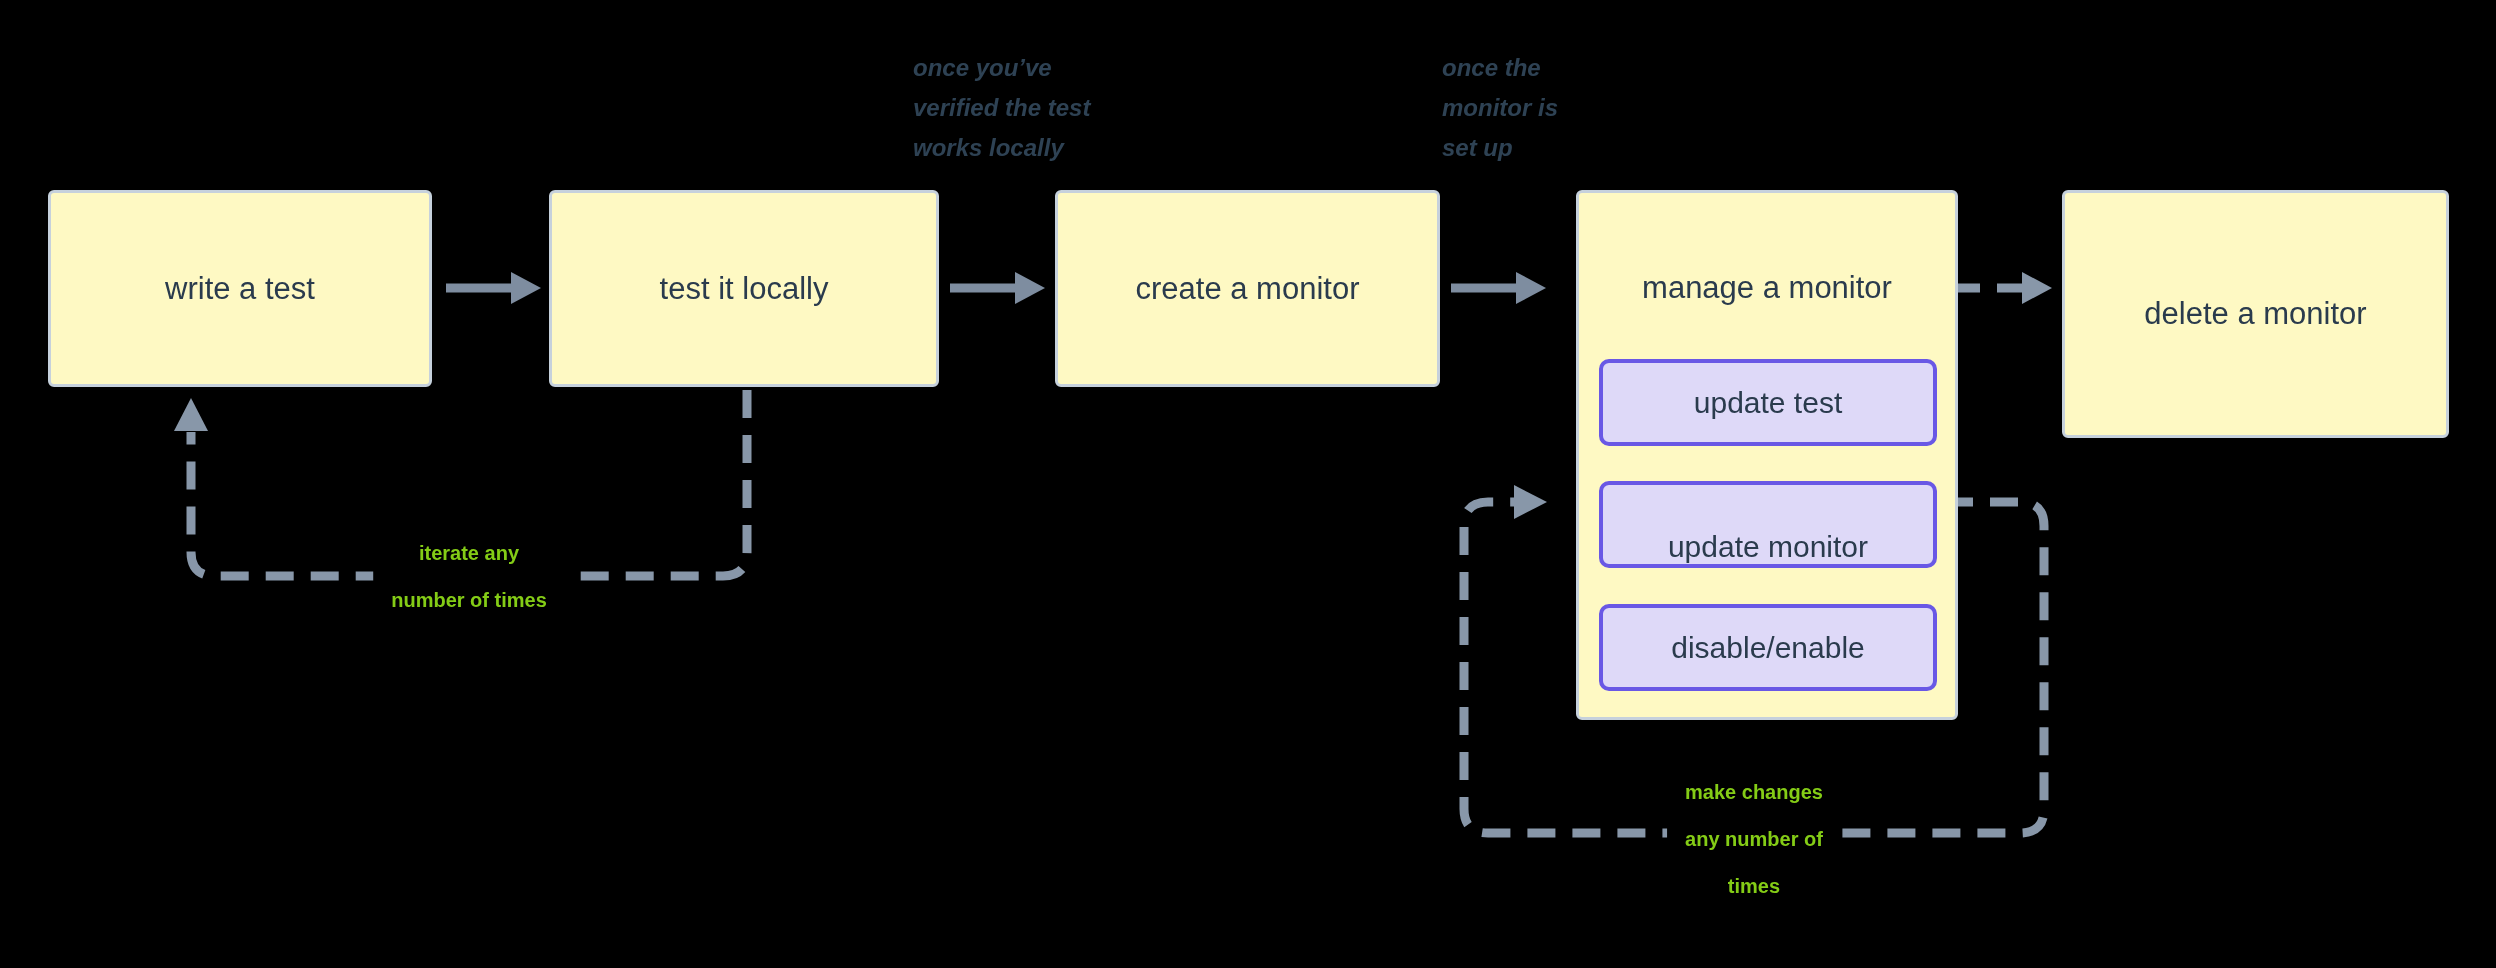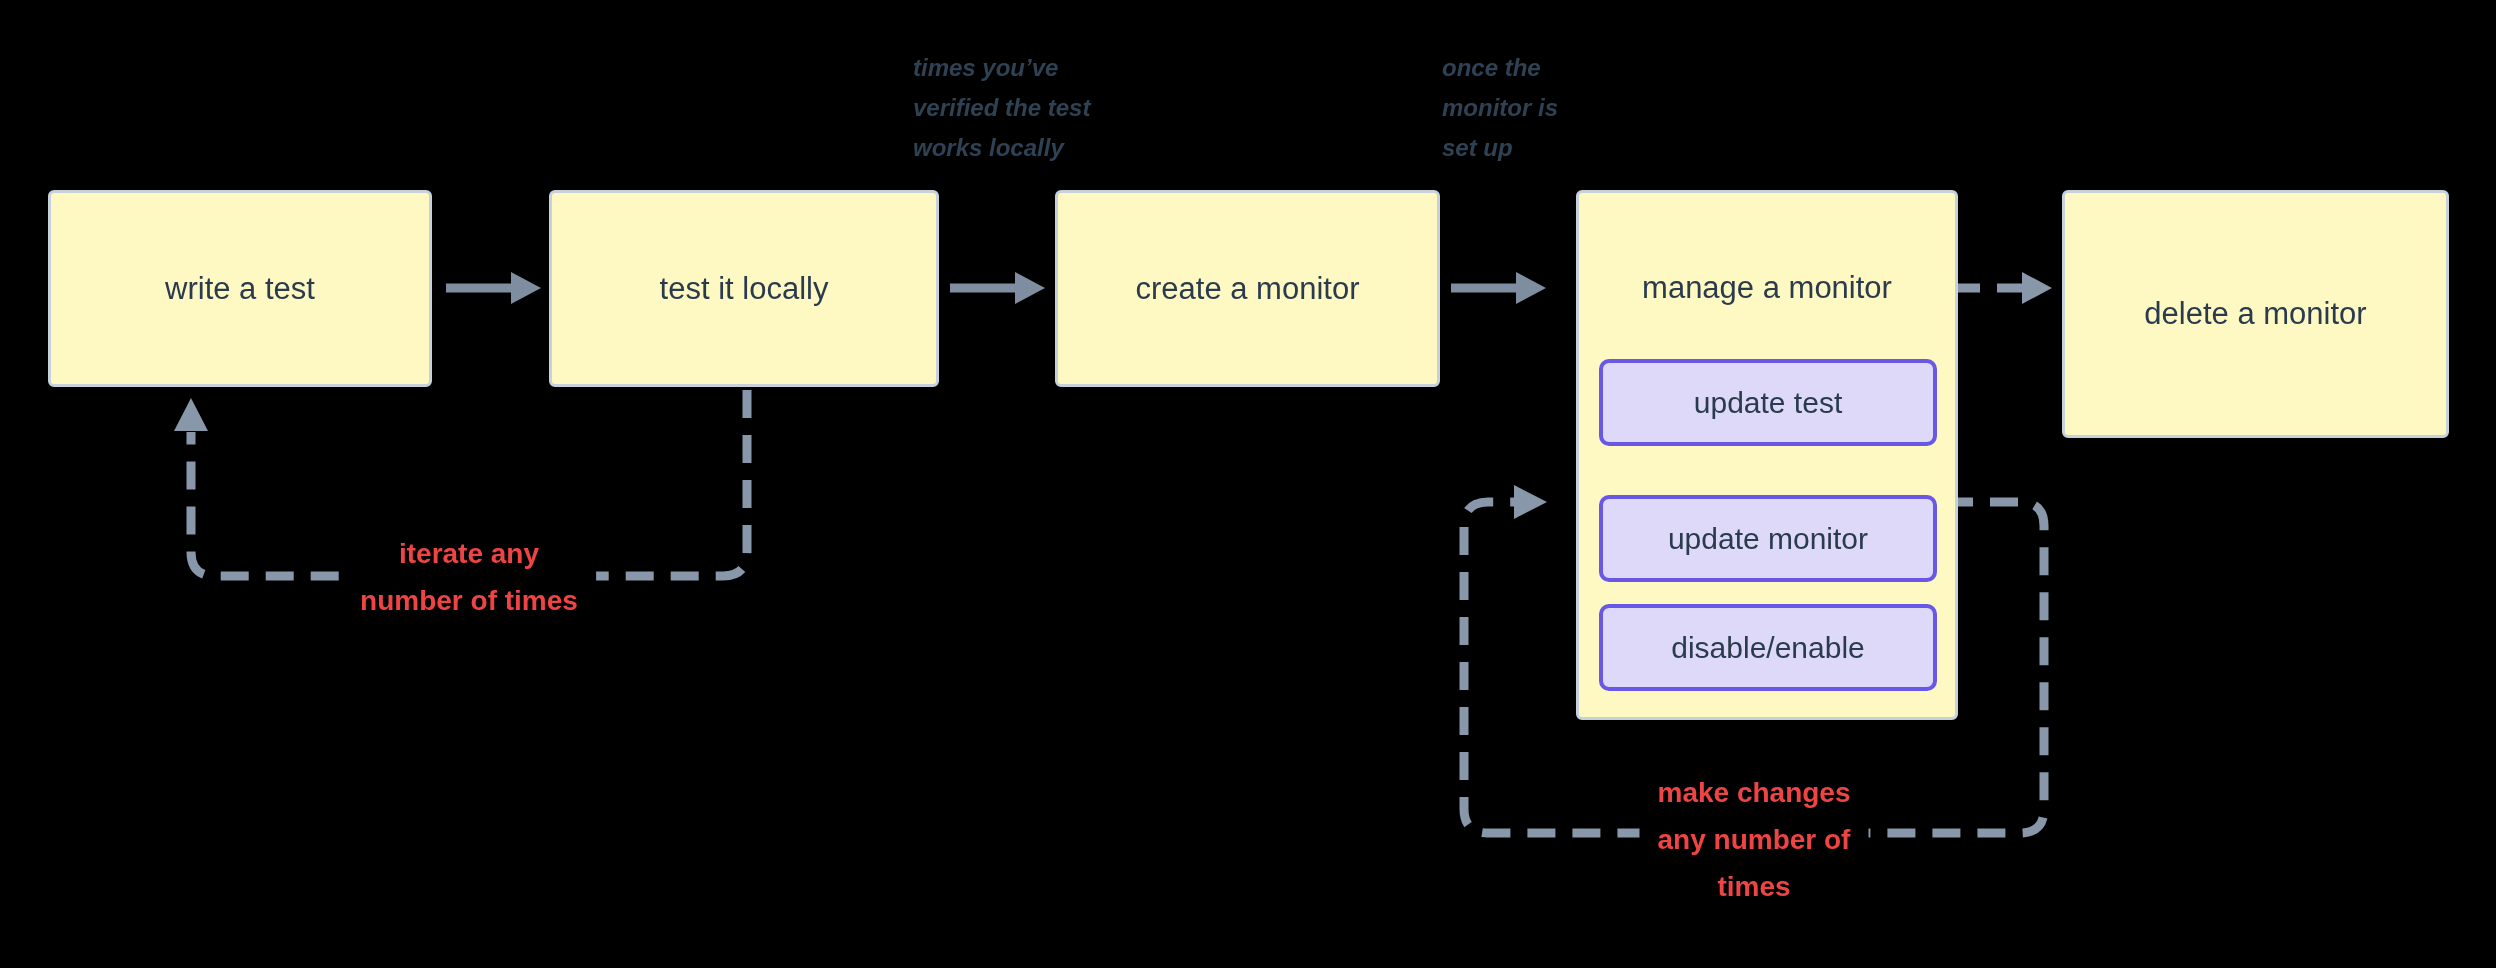--- a/index.html
+++ b/index.html
@@ -58,41 +58,41 @@
     background: #ded9f8;
     border: 4px solid #6958e5;
     border-radius: 10px;
     display: flex;
     align-items: center;
     justify-content: center;
     font-size: 30px;
     color: #2a3b4d;
   }
   .subnode--1 { top: 166px; }
-  .subnode--2 { top: 302px; }
+  .subnode--2 { top: 288px; align-items: flex-end; }
   .subnode--3 { top: 411px; }
   .annotation {
     position: absolute;
     z-index: 3;
     color: #2e4254;
     font-size: 24px;
     font-style: italic;
     font-weight: bold;
     line-height: 40px;
     white-space: nowrap;
   }
   .annotation--verified { left: 913px;  top: 48px; }
   .annotation--setup    { left: 1442px; top: 48px; }
   .loop-label {
     position: absolute;
     z-index: 3;
     transform: translate(-50%, -50%);
     text-align: center;
-    color: #ef4444;
-    font-size: 28px;
+    color: #84cc16;
+    font-size: 20px;
     font-weight: bold;
     line-height: 47px;
     white-space: nowrap;
     background: #000000;
     padding: 0 18px;
   }
   .loop-label--iterate { left: 469px;  top: 577px; }
   .loop-label--changes { left: 1754px; top: 839px; }
   .stroke-solid {
     stroke: #7e8da0;
@@ -169,21 +169,21 @@
     <div class="subnode subnode--3">
       <span>disable/enable</span>
     </div>
   </div>
 
   <div class="node node--delete">
     <span>delete a monitor</span>
   </div>
 
   <div class="annotation annotation--verified">
-    <div>times you’ve</div>
+    <div>once you’ve</div>
     <div>verified the test</div>
     <div>works locally</div>
   </div>
 
   <div class="annotation annotation--setup">
     <div>once the</div>
     <div>monitor is</div>
     <div>set up</div>
   </div>
 

